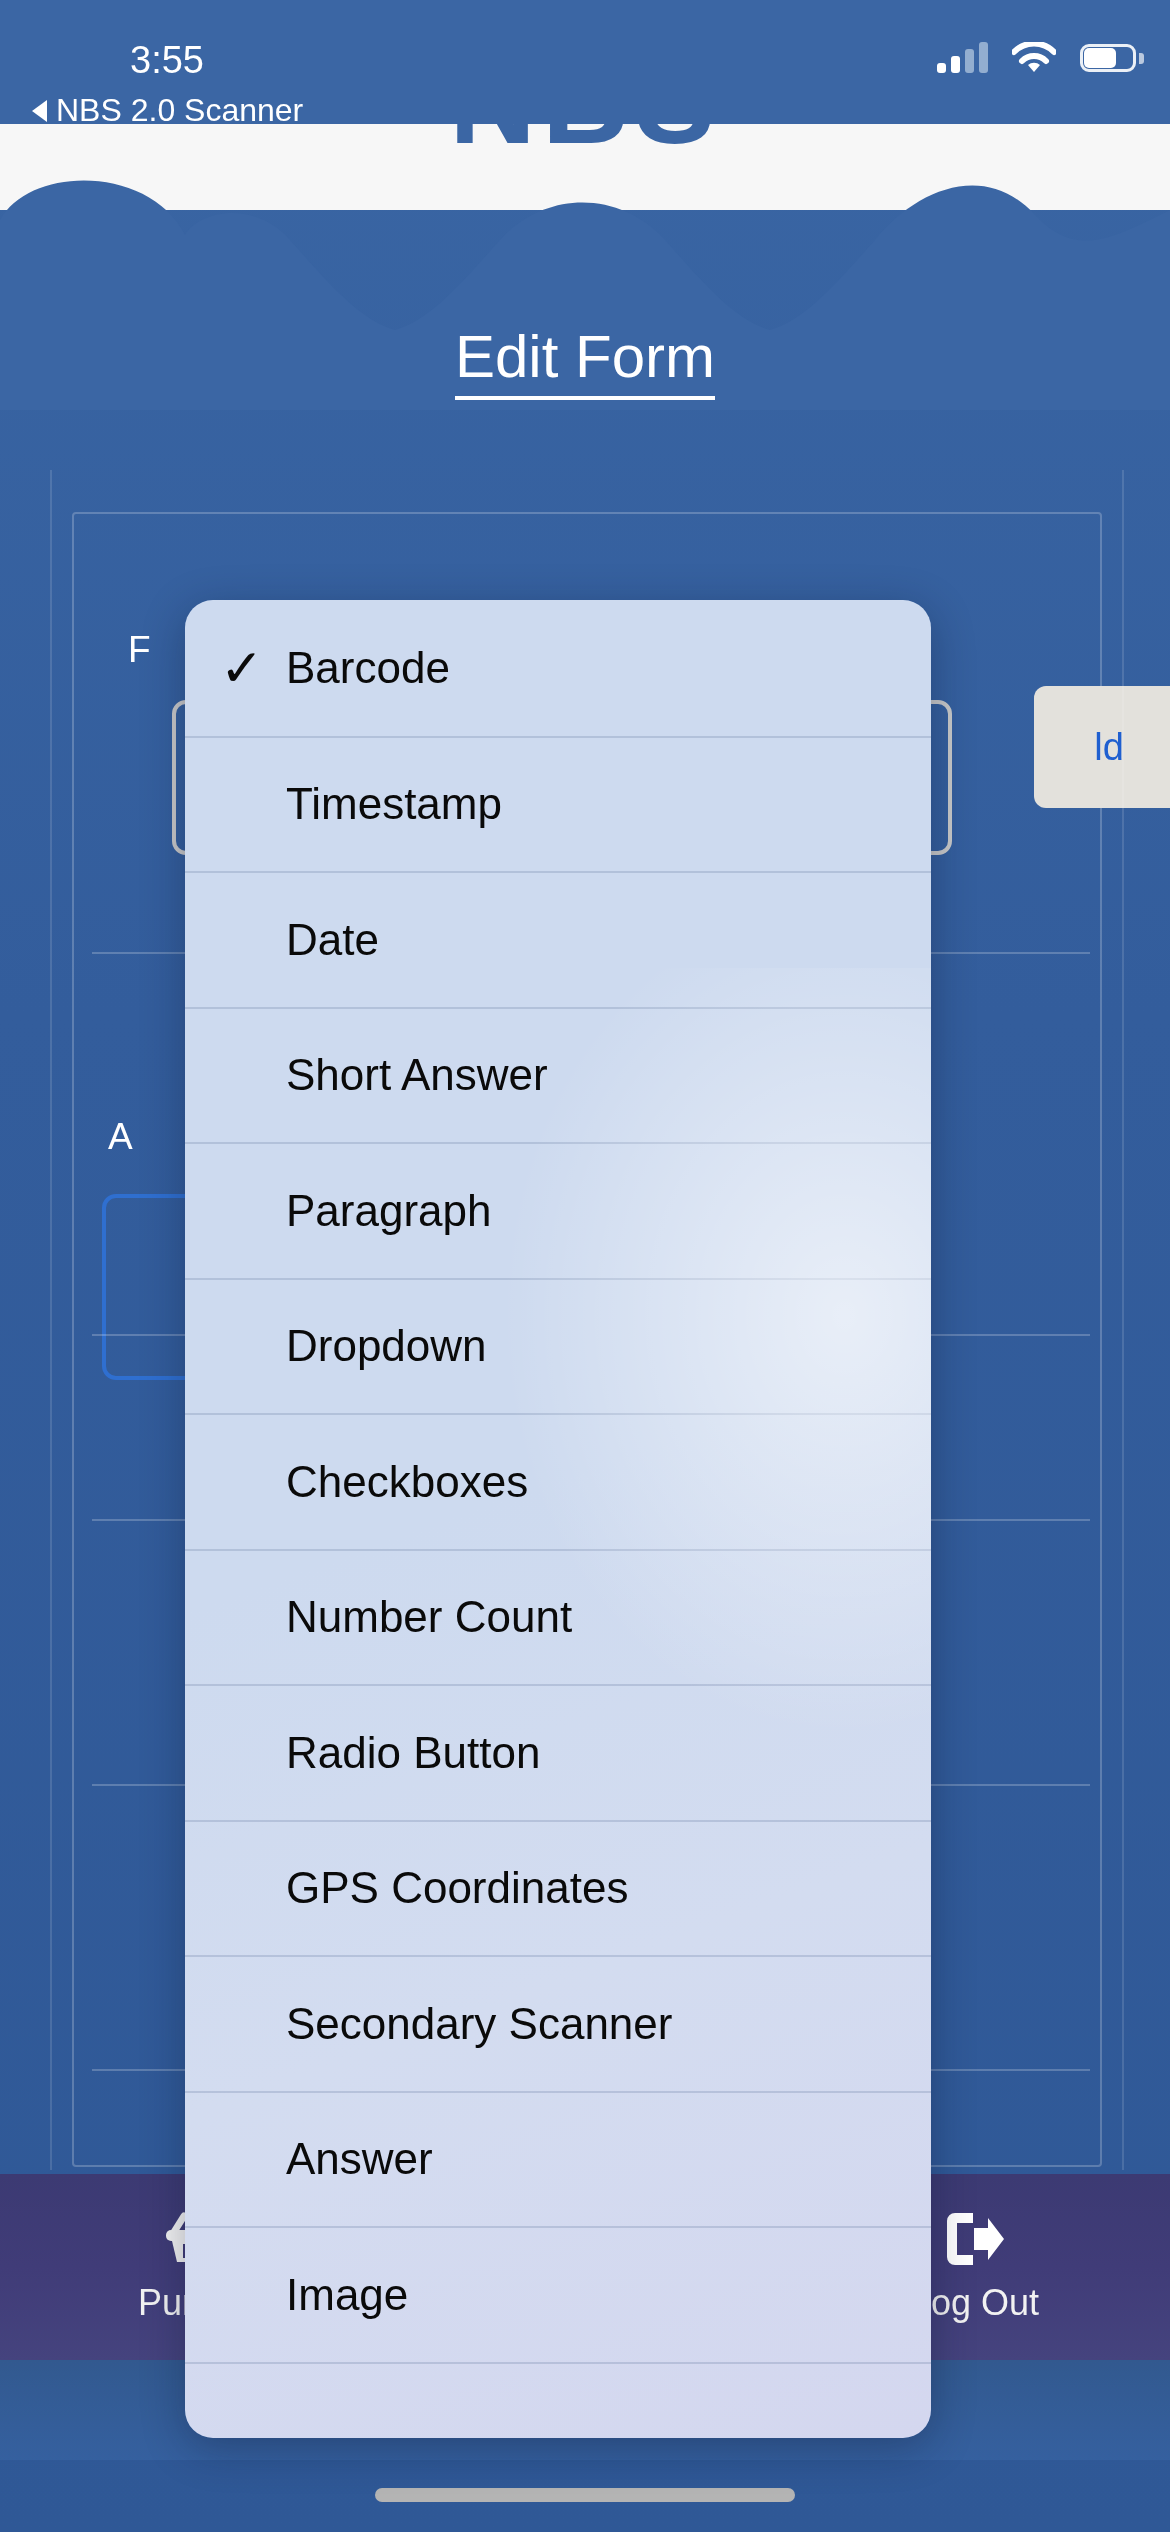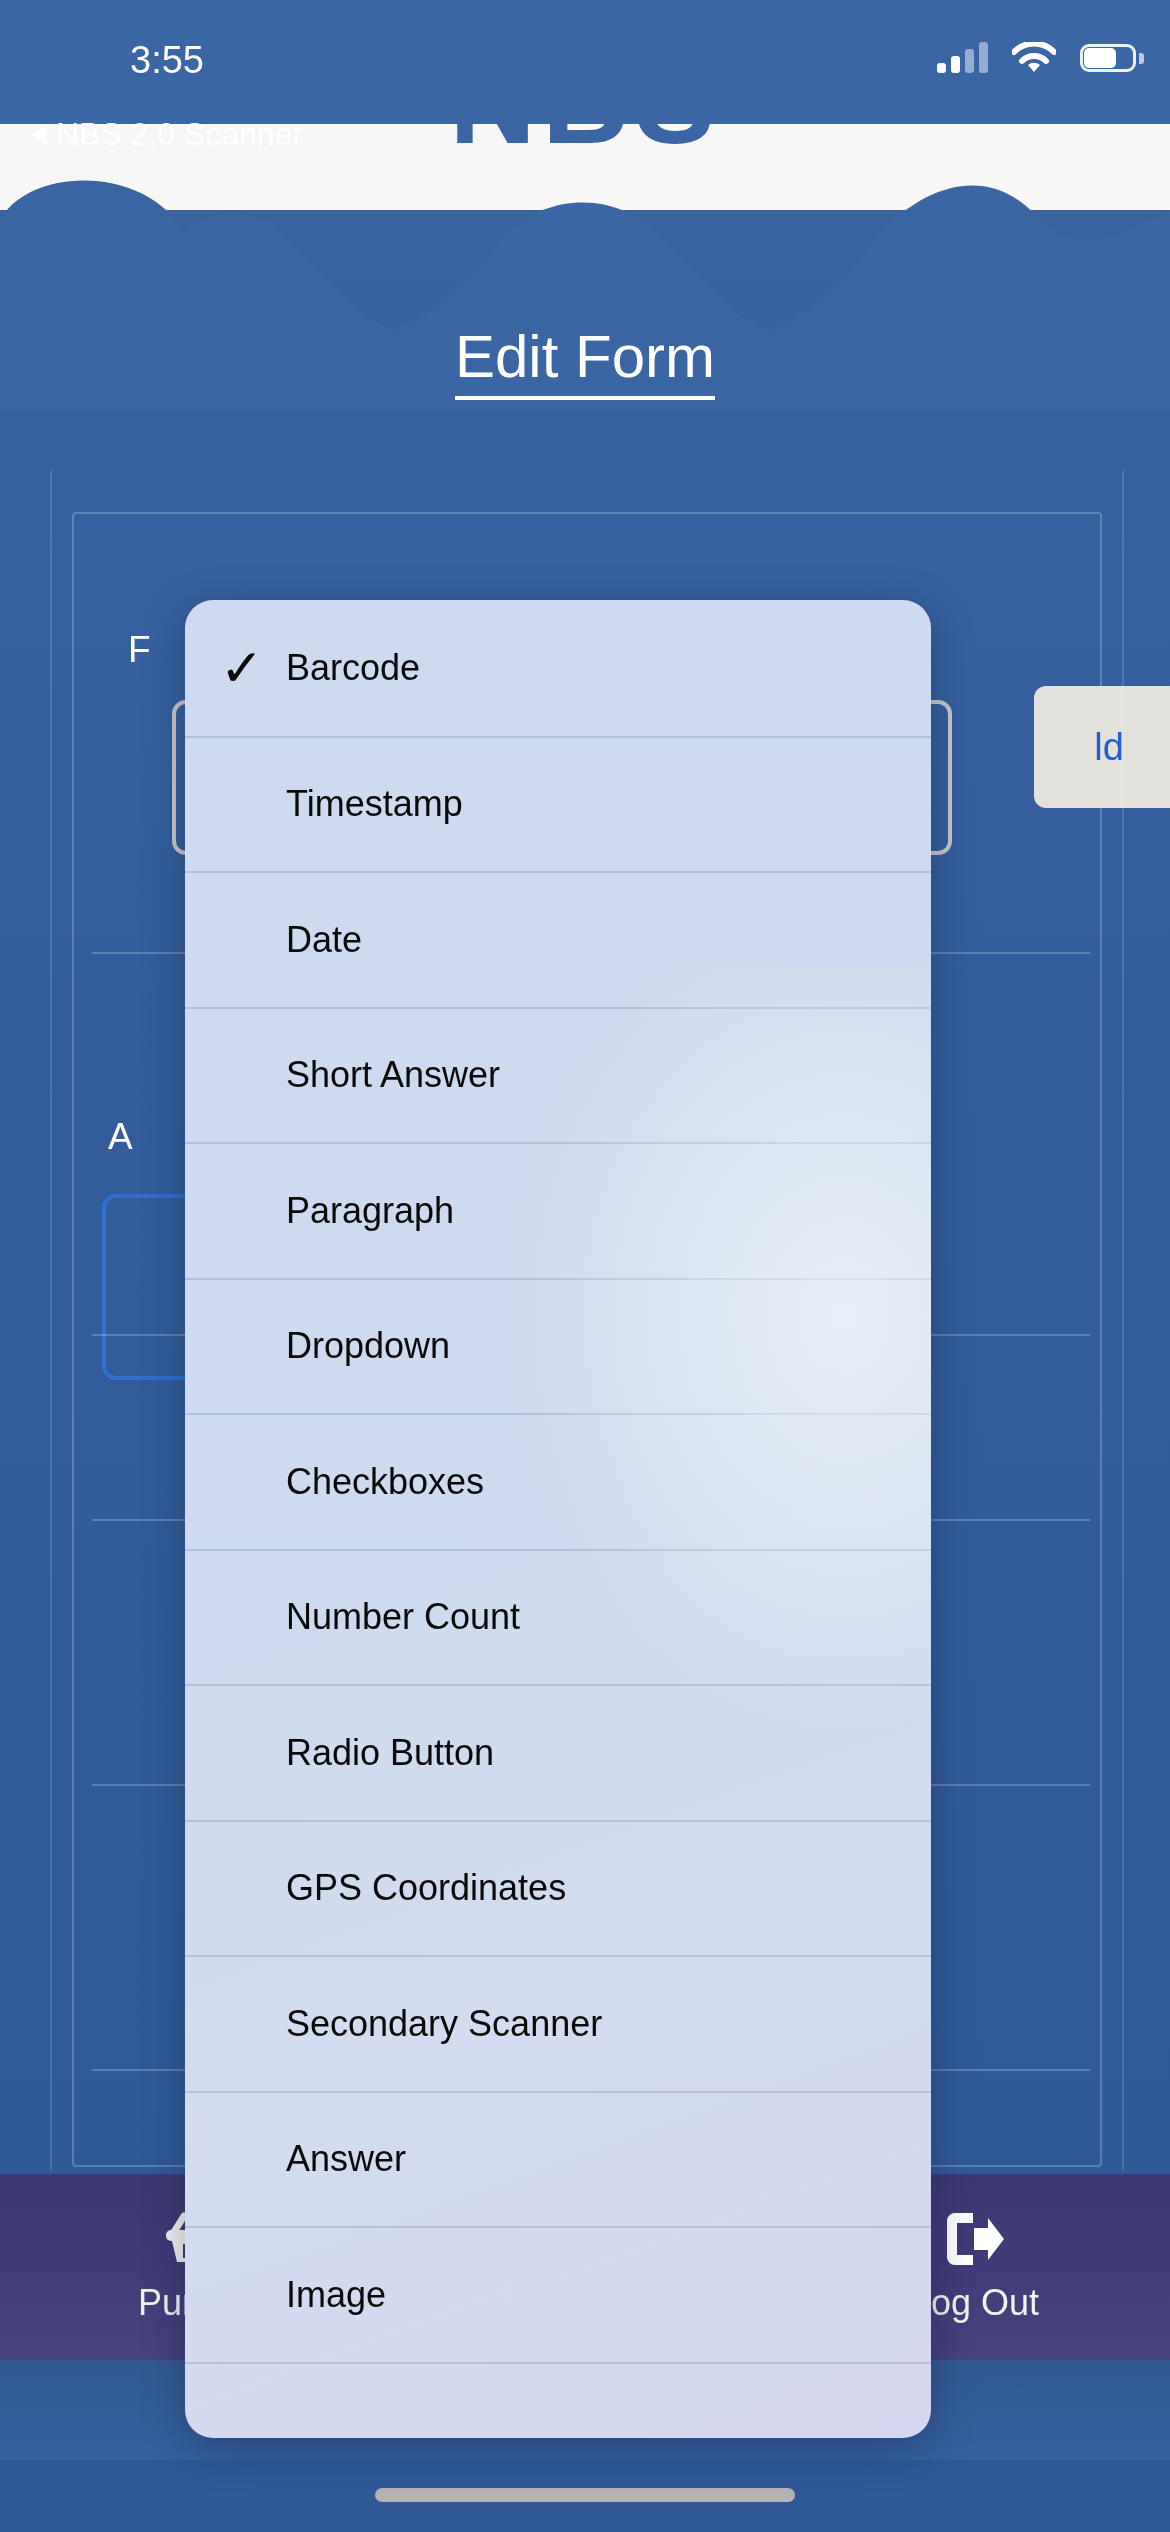--- a/index.html
+++ b/index.html
@@ -21,21 +21,21 @@
     position:absolute; top:0; left:0; width:1170px; height:124px;
     background:#3b66a4; z-index:40;
   }
   .sb-time{
     position:absolute; left:130px; top:39px;
     font-size:38px; font-weight:400; color:#ffffff; letter-spacing:0px;
   }
   .sb-backline{
     position:absolute; left:32px; top:92px;
     font-size:32px; color:#ffffff; font-weight:400;
-    display:flex; align-items:center; gap:9px;margin-top:24px;
+    display:flex; align-items:center; gap:9px;
   }
   .sb-backtri{
     width:0;height:0;
     border-top:11px solid transparent;
     border-bottom:11px solid transparent;
     border-right:15px solid #fff;
     display:inline-block;
   }
   .sb-right{
     position:absolute; right:34px; top:42px;
@@ -174,21 +174,21 @@
     display:flex; align-items:center;
     border-top:2px solid rgba(120,140,175,.32);
     padding-left:35px;
   }
   .menu-item:first-child{ border-top:none; }
   .menu-item .check{
     width:66px; font-size:52px; color:#0b0b0b; flex:0 0 66px;
     line-height:1;
   }
   .menu-item .lbl{
-    font-size:36px; color:#0a0a0a; white-space:nowrap;
+    font-size:44px; color:#0a0a0a; white-space:nowrap;
   }
 </style>
 </head>
 <body>
 
 <div id="screen">
 
   <div class="whitestrip">
     <div class="logo-cut">NBS</div>
   </div>

